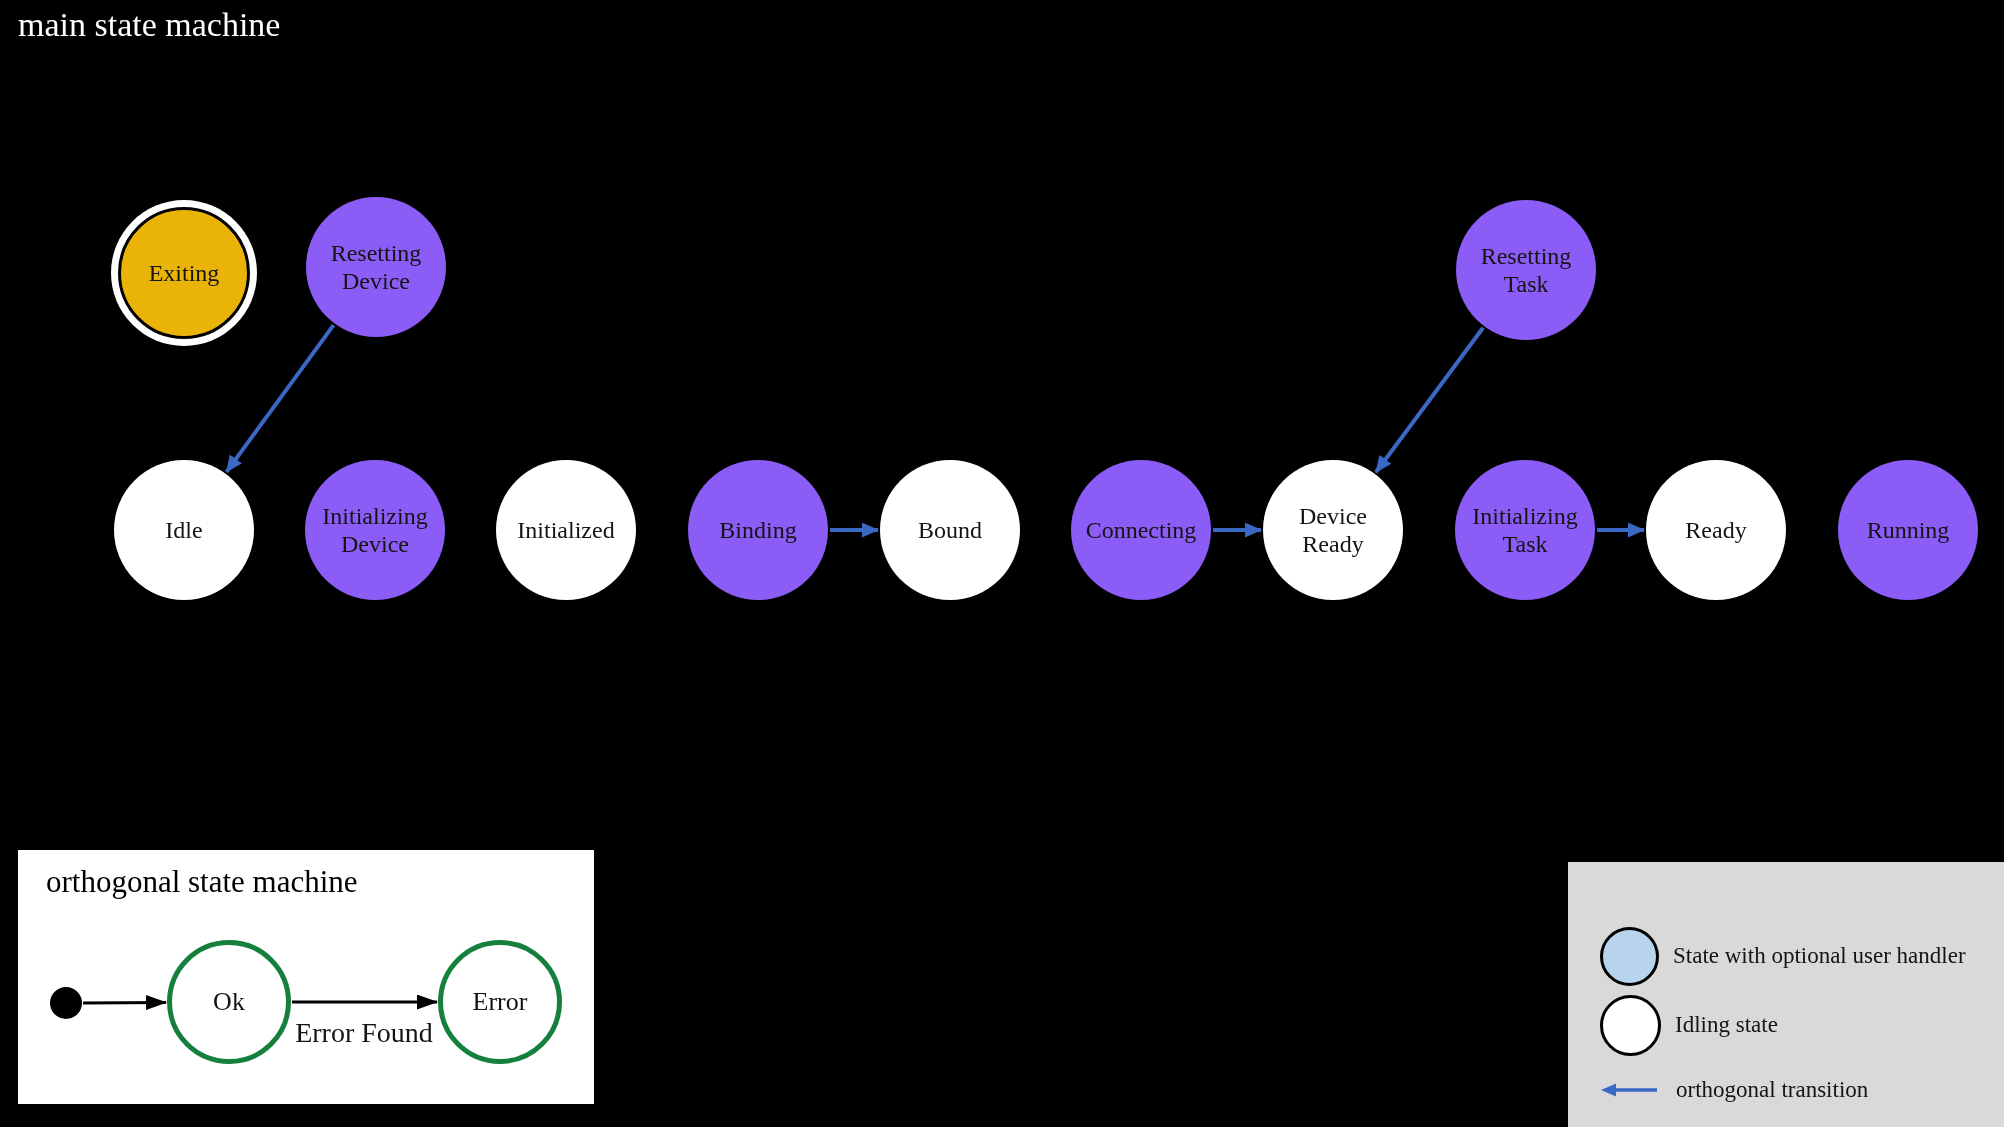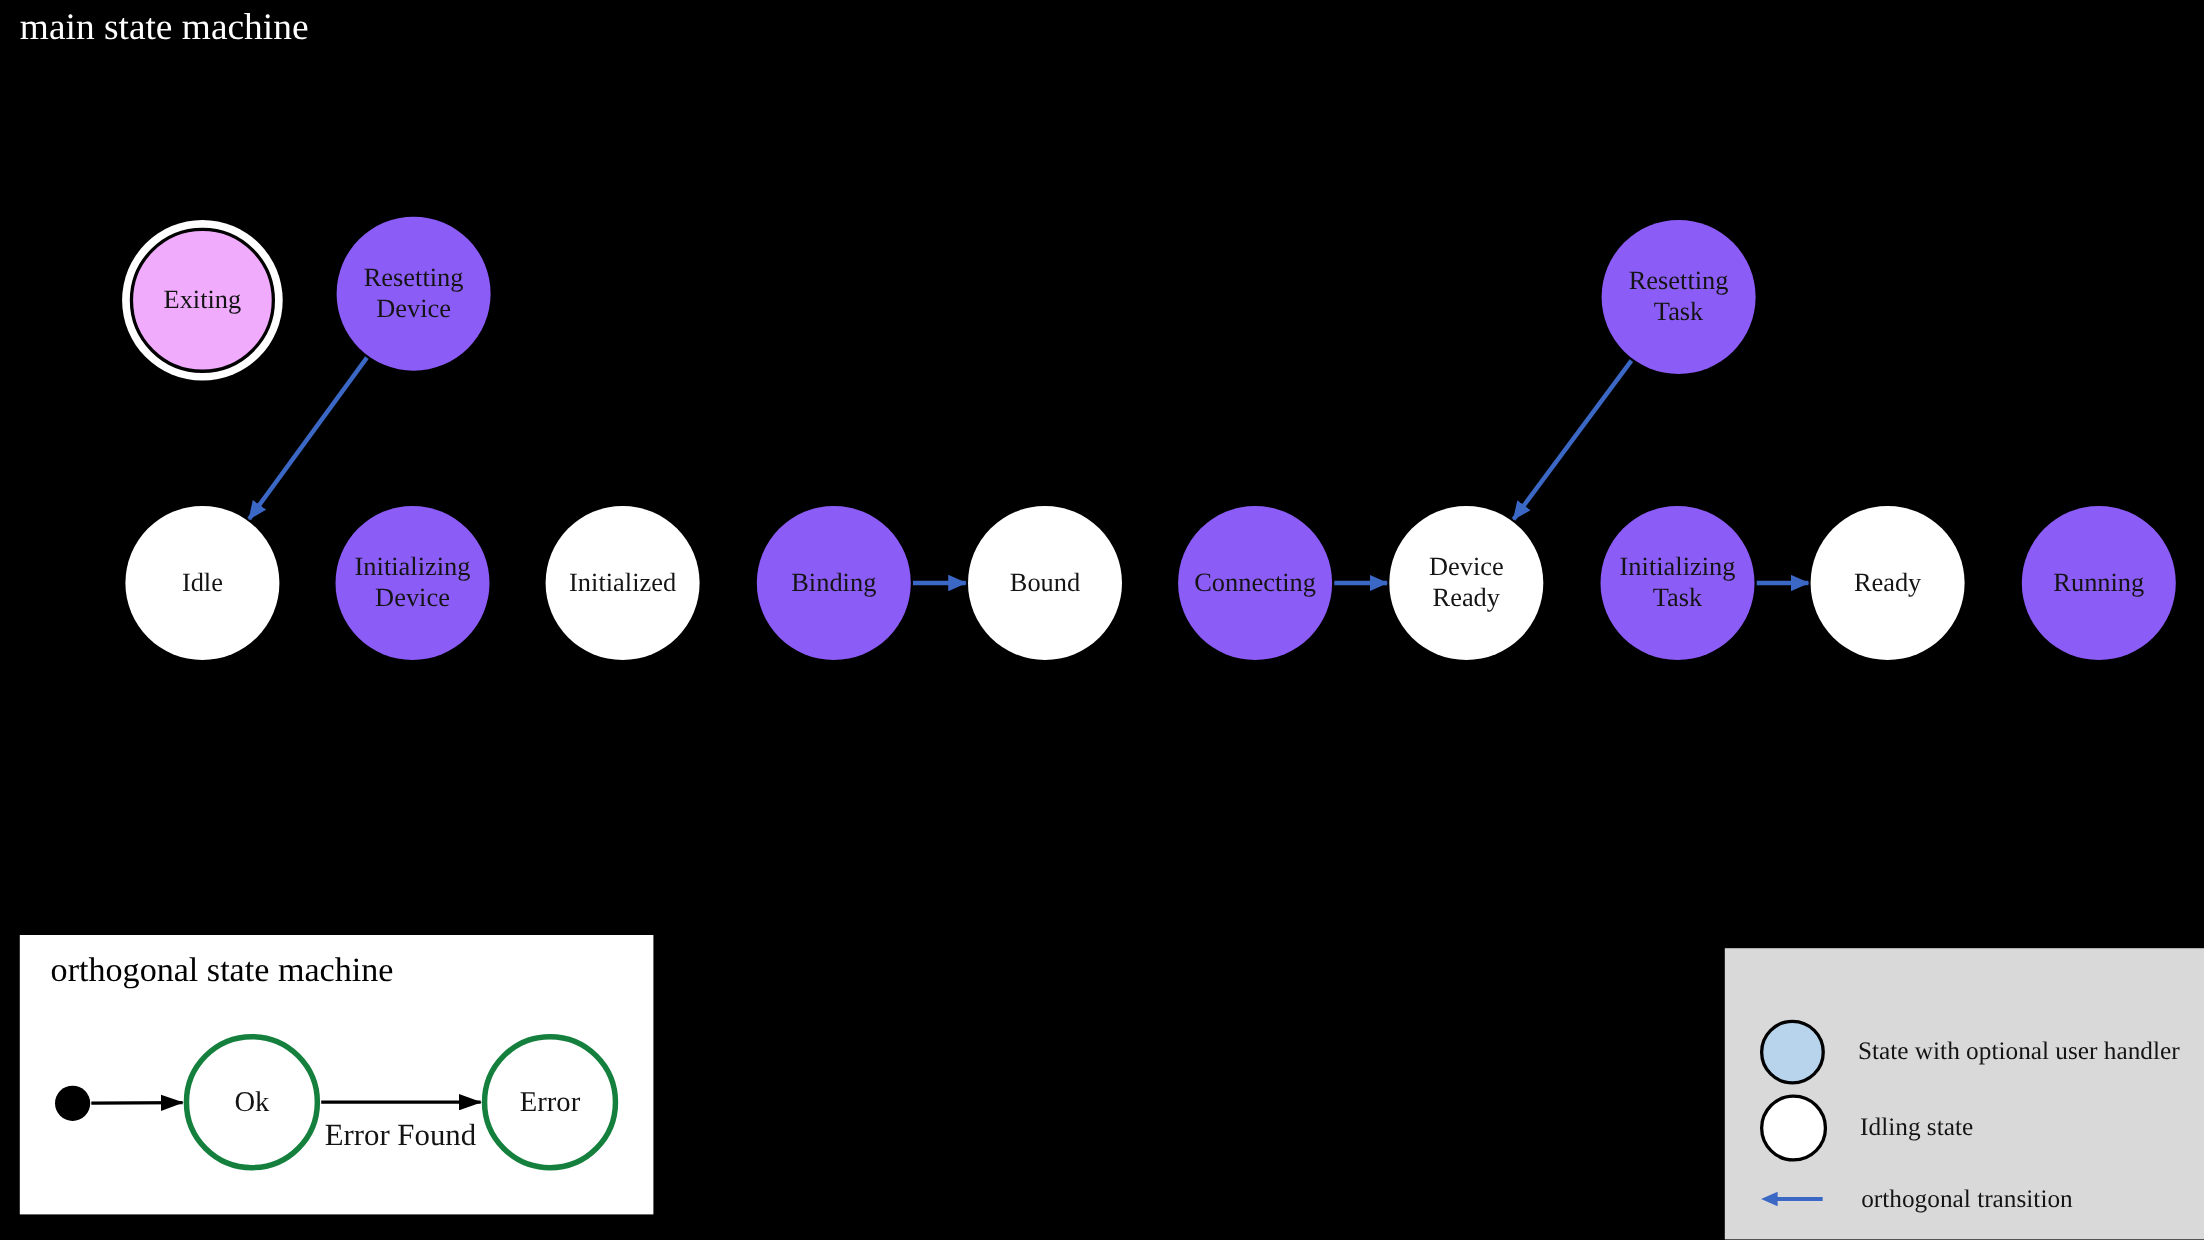--- a/index.html
+++ b/index.html
@@ -14,21 +14,21 @@
   
   .state{
     position:absolute;width:140px;height:140px;border-radius:50%;
     display:flex;align-items:center;justify-content:center;text-align:center;
     font-size:24px;line-height:28px;color:#141414;white-space:pre-line;
     box-sizing:border-box;z-index:3;
   }
   .state--handler{background:#8b5cf6;}
   .state--idle{background:#ffffff;}
   .state--final{
-    width:132px;height:132px;border:3px solid #000;background:#f0abfc;
+    width:132px;height:132px;border:3px solid #000;background:#eab308;
     box-shadow:0 0 0 7px #ffffff;
   }
   
   .sub-box{
     position:absolute;left:18px;top:850px;width:576px;height:254px;background:#ffffff;z-index:1;
   }
   .sub-box__title{
     position:absolute;left:28px;top:14px;color:#000;font-size:31px;white-space:nowrap;
   }
   .ostate{
@@ -46,21 +46,21 @@
   
   #edges-svg{position:absolute;left:0;top:0;z-index:2;}
   
   .legend{
     position:absolute;left:1568px;top:862px;width:436px;height:265px;background:#d9d9d9;z-index:1;
   }
   .legend__title{
     position:absolute;left:0;right:0;top:20px;text-align:center;color:#000;font-size:30px;
   }
   .legend__row{
-    position:absolute;left:32px;right:8px;height:64px;display:flex;align-items:center;gap:20px;
+    position:absolute;left:32px;right:8px;height:64px;display:flex;align-items:center;gap:4px;
   }
   .legend__row--1{top:62px;}
   .legend__row--2{top:131px;}
   .legend__row--3{top:196px;}
   .swatch-circle{
     border-radius:50%;border:3px solid #000;box-sizing:border-box;flex:0 0 auto;
   }
   .swatch-circle--handler{width:59px;height:59px;background:#b8d4ec;}
   .swatch-circle--idle{width:61px;height:61px;background:#ffffff;}
   .swatch-arrow{flex:0 0 auto;margin-right:2px;}

